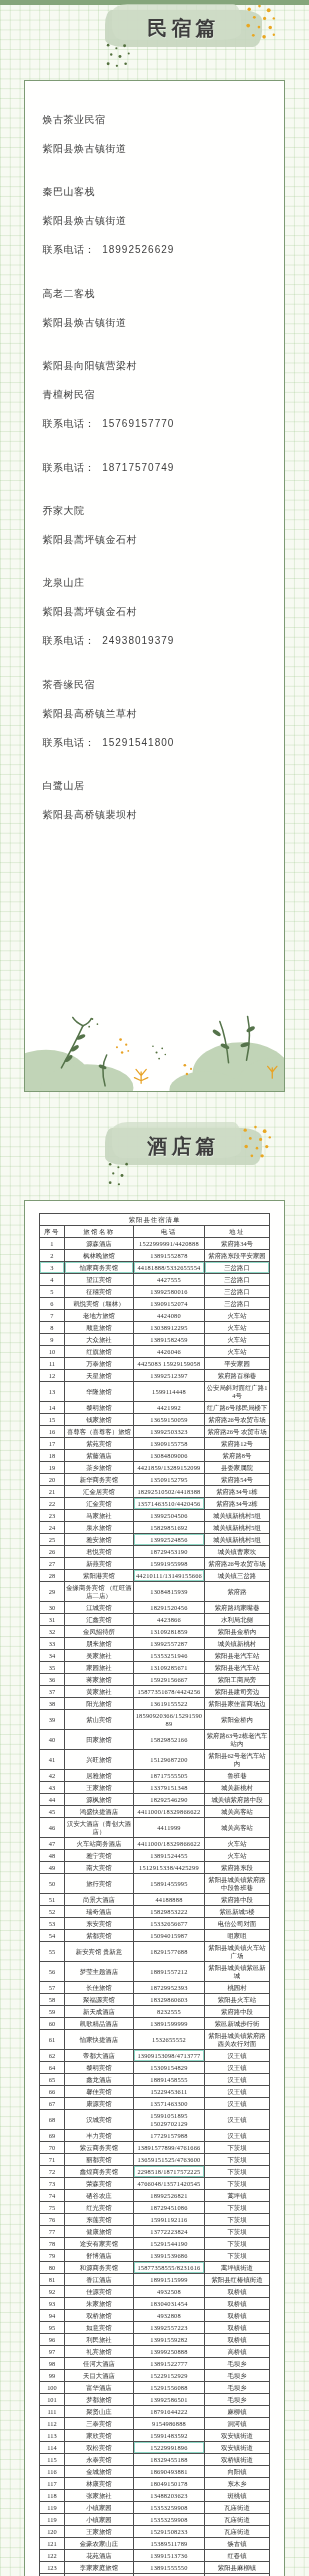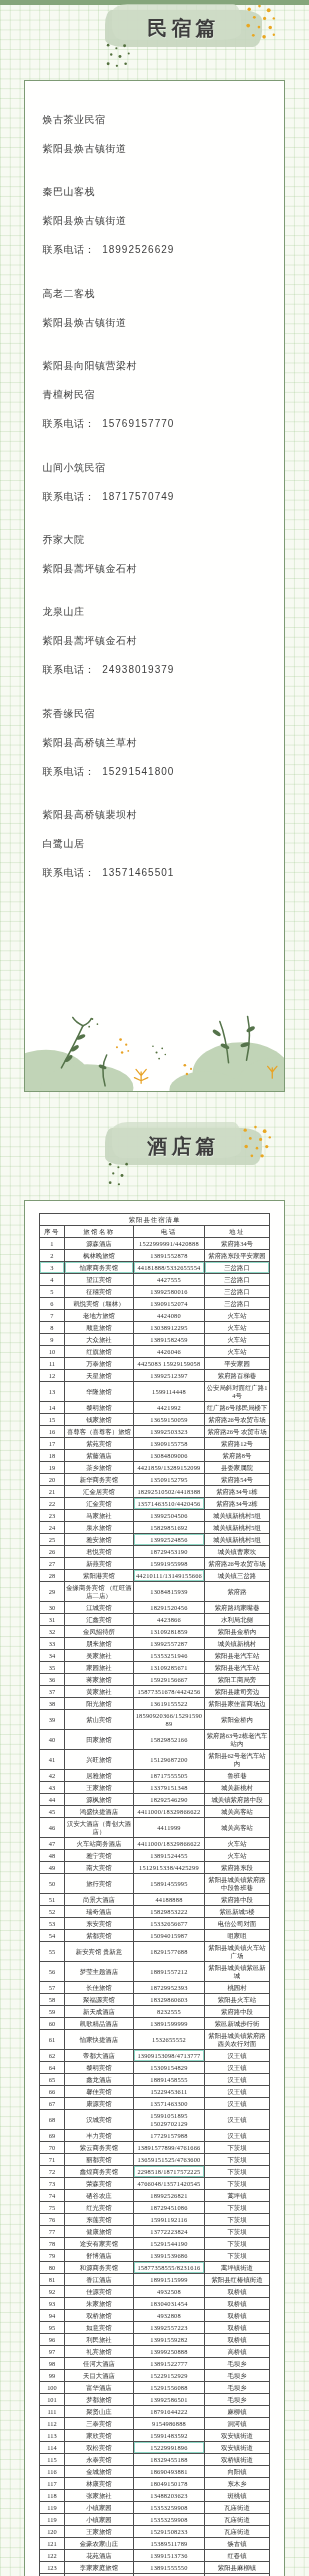--- a/index.html
+++ b/index.html
@@ -112,21 +112,20 @@
     <div>紫阳县焕古镇街道</div>
   </div>
 
   <div class="entry">
     <div>紫阳县向阳镇营梁村</div>
     <div>青檀树民宿</div>
     <div><span>联系电话：</span><span class="phone-num">15769157770</span></div>
   </div>
 
   <div class="entry">
-    <div>山间小筑民宿</div>
     <div><span>联系电话：</span><span class="phone-num">18717570749</span></div>
   </div>
 
   <div class="entry">
     <div>乔家大院</div>
     <div>紫阳县蒿坪镇金石村</div>
   </div>
 
   <div class="entry">
     <div>龙泉山庄</div>
@@ -134,23 +133,22 @@
     <div><span>联系电话：</span><span class="phone-num">24938019379</span></div>
   </div>
 
   <div class="entry">
     <div>茶香缘民宿</div>
     <div>紫阳县高桥镇兰草村</div>
     <div><span>联系电话：</span><span class="phone-num">15291541800</span></div>
   </div>
 
   <div class="entry">
+    <div>白鹭山居</div>
     <div>紫阳县高桥镇裴坝村</div>
-    <div>白鹭山居</div>
-    <div><span>联系电话：</span><span class="phone-num">13571465501</span></div>
   </div>
 </div>
     <svg class="plants" width="259" height="90" viewBox="0 0 502 175">
       <g fill="#b7cdab" opacity="0.85">
         <ellipse cx="40" cy="150" rx="85" ry="55"></ellipse>
           <ellipse cx="120" cy="168" rx="90" ry="45"></ellipse>
         <ellipse cx="420" cy="140" rx="95" ry="60"></ellipse>
           <ellipse cx="490" cy="165" rx="80" ry="55"></ellipse>
         <ellipse cx="350" cy="172" rx="70" ry="35"></ellipse>
       </g>

